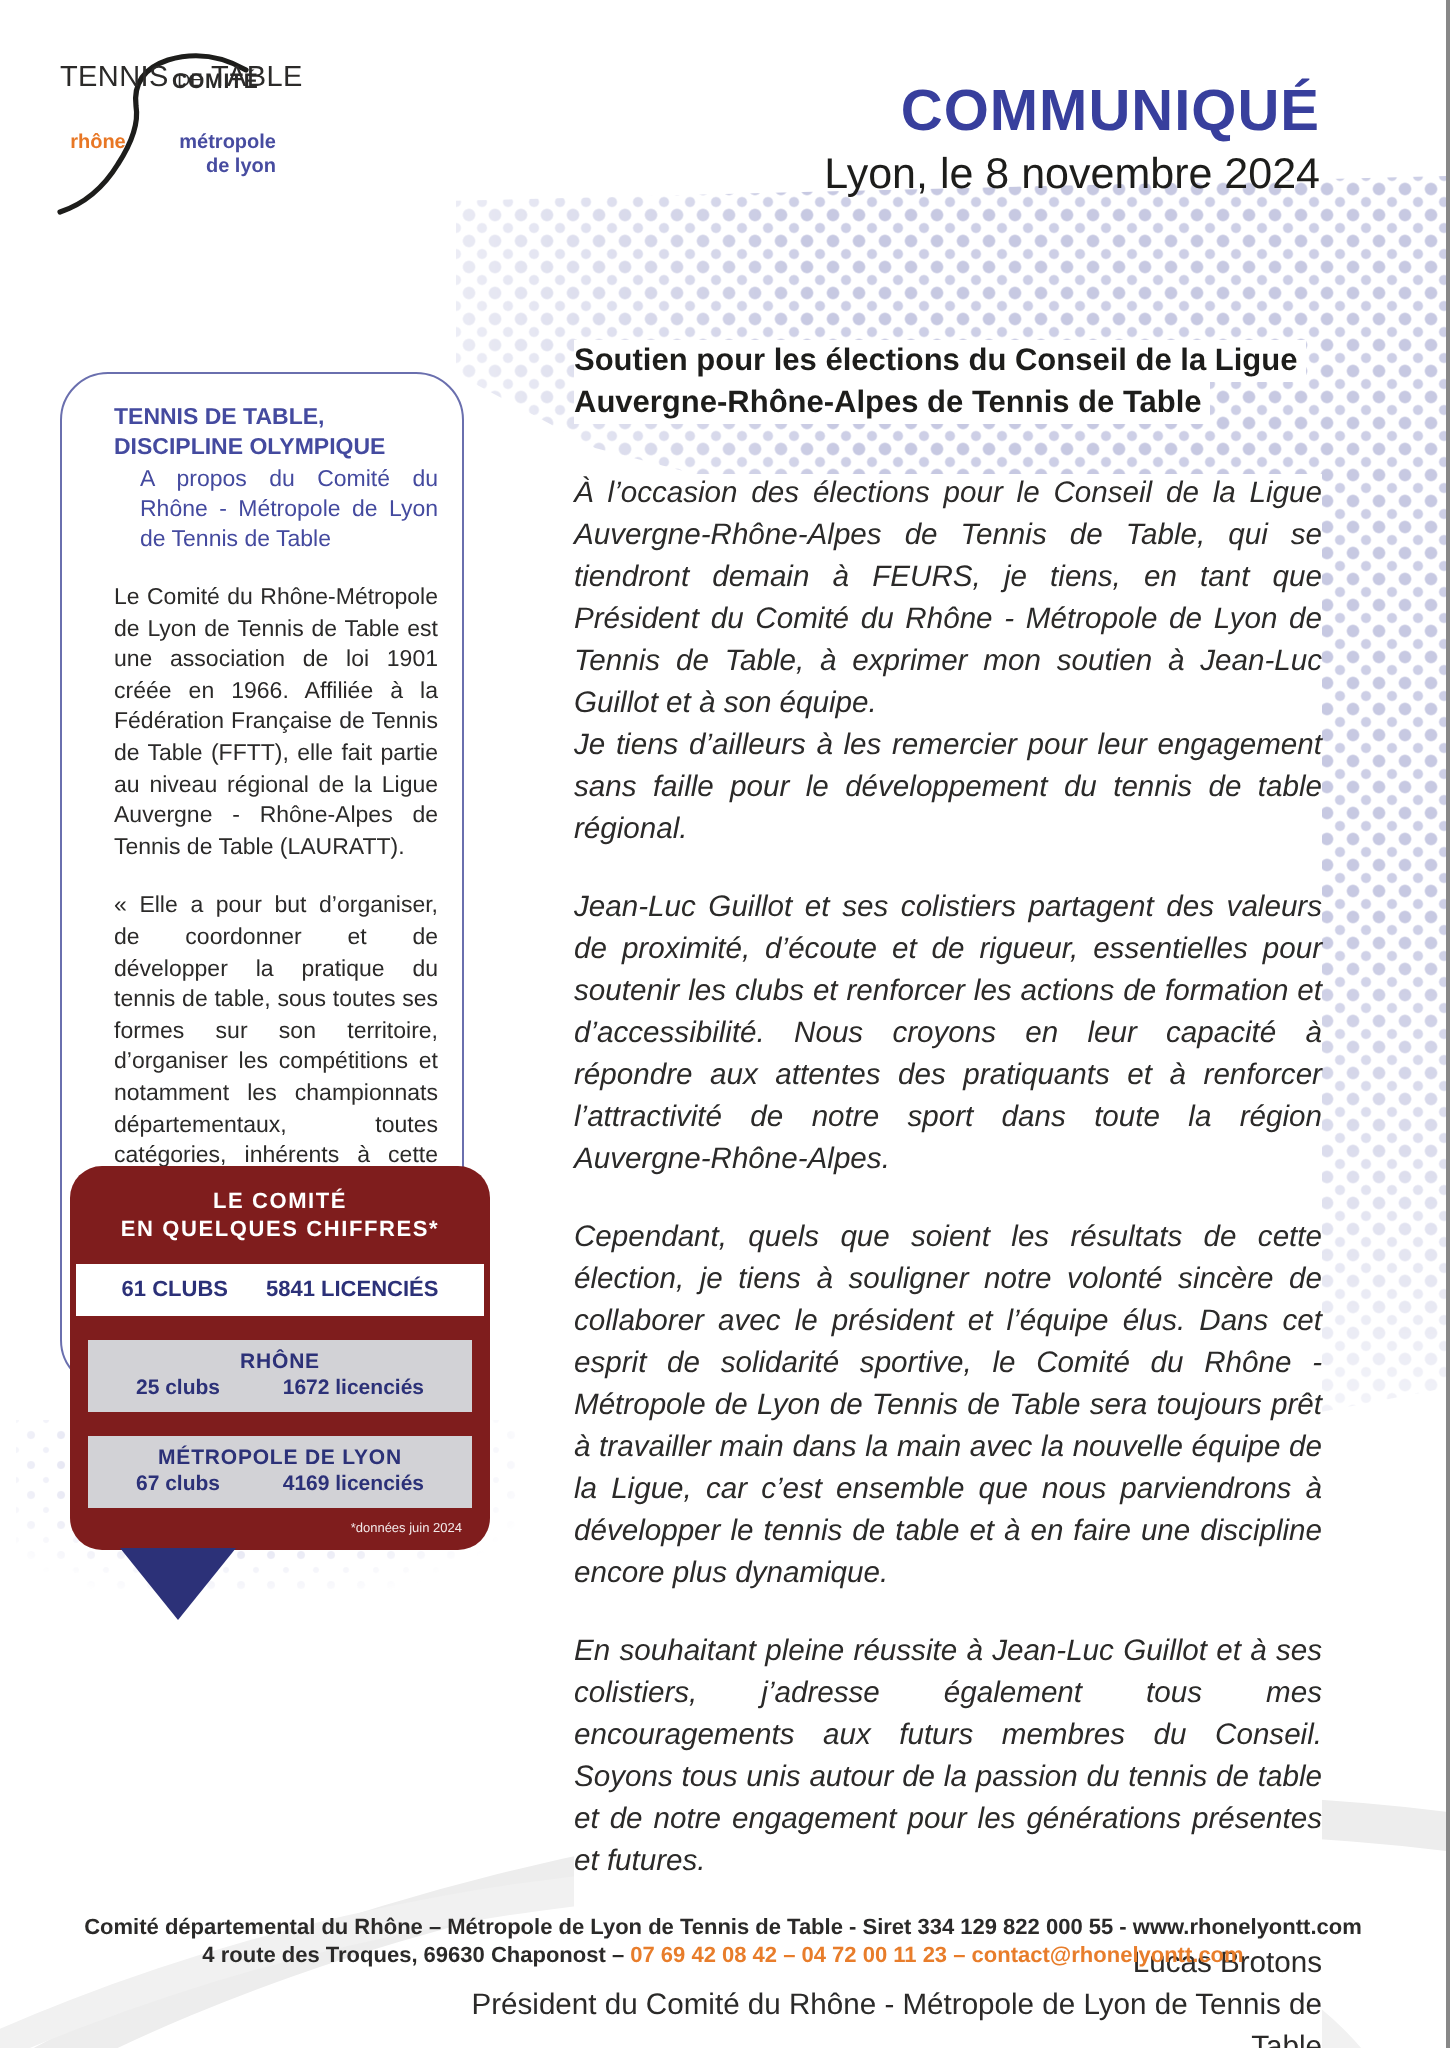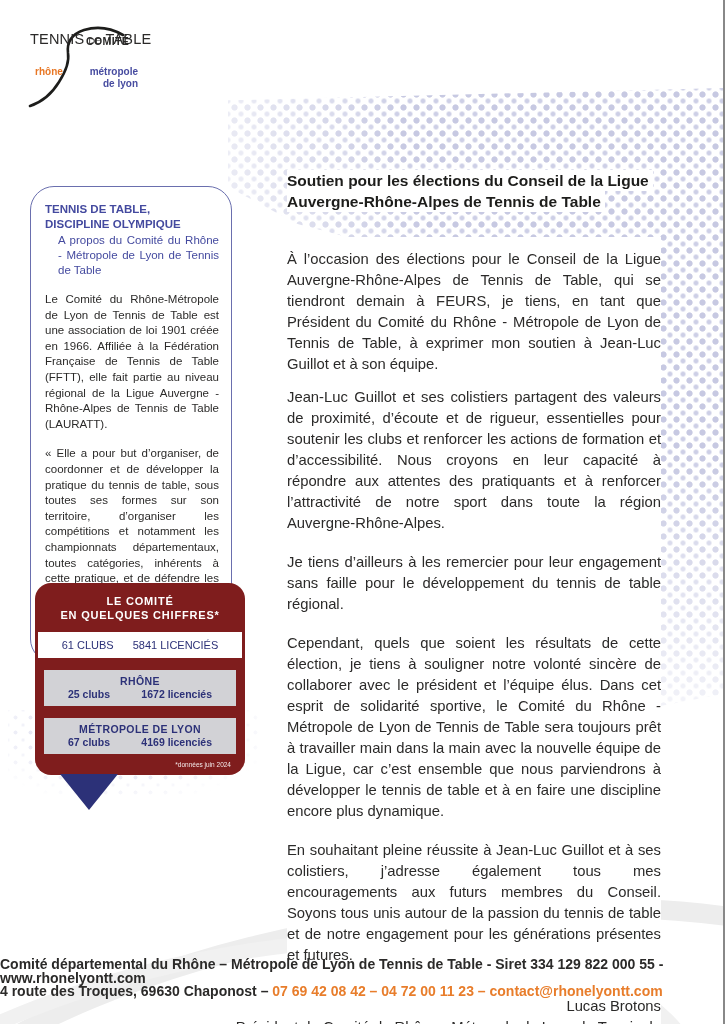--- a/index.html
+++ b/index.html
@@ -37,53 +37,53 @@
   .logo-sub1{position:absolute;top:46px;right:0;font-size:10px;font-weight:bold;white-space:nowrap;}
   .logo-sub2{position:absolute;top:58px;right:0;font-size:10px;font-weight:bold;color:#474ca0;}
   .orange{color:#e87725;}
   .purple{color:#474ca0;margin-left:24px;}
   
   .hdr-right{top:40px;right:63px;text-align:right;z-index:2;}
   .communique{font-size:29px;font-weight:bold;color:#383f9d;letter-spacing:.5px;}
   .dateline{font-size:21.5px;color:#1d1d1b;margin-top:2px;}
   
   .about-box{left:30px;top:186px;width:202px;border:1.5px solid #6a6fae;border-radius:24px;
-    background:#fff;box-sizing:border-box;padding:15px 12px 14px 14px;z-index:2;}
+    background:#fff;box-sizing:border-box;padding:15px 12px 14px 26px;z-index:2;}
   .about-title{color:#444a9f;font-weight:bold;font-size:11.5px;line-height:15px;}
   .about-sub{color:#444a9f;font-size:11.5px;line-height:15px;text-align:justify;margin-top:1px;margin-left:13px;}
   .about-para{color:#2b2a29;font-size:11.5px;line-height:15.6px;text-align:justify;margin-top:14px;}
   .about-link{display:inline-block;margin-top:16px;color:#444a9f;font-size:11.5px;
     text-decoration:underline;}
   
   .stats-box{left:35px;top:583px;width:210px;background:#7f1d1d;border-radius:16px;
     padding:11px 0 7px;box-sizing:border-box;z-index:2;}
   .stats-title{color:#fff;text-align:center;font-weight:bold;font-size:11px;
     letter-spacing:.8px;line-height:14px;}
   .bar-white{background:#fff;color:#2c3178;margin:10px 3px 0;height:26px;display:flex;
-    align-items:center;justify-content:center;gap:19px;font-weight:normal;font-size:11px;}
+    align-items:center;justify-content:center;gap:19px;font-weight:bold;font-size:11px;}
   .bar-gray{background:#d2d2d6;color:#2c3178;margin:12px 9px 0;padding:5px 0 6px;
     font-weight:bold;font-size:10.5px;}
   .bar-label{text-align:center;letter-spacing:.4px;}
   .bar-vals{display:flex;justify-content:space-between;padding:0 24px;margin-top:1px;}
   .stats-note{color:#fff;font-size:6.5px;text-align:right;padding:7px 14px 0;opacity:.9;}
   .stats-tail{position:absolute;top:100%;left:25px;margin-top:-1px;width:0;height:0;
     border-left:29px solid transparent;border-right:29px solid transparent;
     border-top:36px solid #2c3178;}
   
   .article-head{left:287px;top:170px;width:395px;z-index:2;font-size:15.5px;font-weight:bold;
     color:#1d1d1b;line-height:21px;}
   .article-head span{background:#fff;display:inline-block;padding-right:4px;}
   .article-body{left:287px;top:237px;width:374px;background:#fff;z-index:2;
     font-size:14.8px;line-height:21px;text-align:justify;color:#2b2a29;padding-bottom:6px;}
-  .article-body p{margin:12px 0 18px;}
+  .article-body p{margin:0 0 18px;font-style:italic;}
   .article-body p.joined{margin-bottom:0;}
   .signature{text-align:right;margin-top:30px;margin-left:-70px;background:#fff;}
   .signature div{line-height:21px;}
   
-  .footer{left:0;right:0;top:958px;font-size:14px;font-weight:bold;
+  .footer{left:0;right:0;top:958px;text-align:center;font-size:11px;font-weight:bold;
     color:#2b2a29;line-height:13.5px;z-index:5;}
   .footer a{color:#e87d2b;text-decoration:none;font-weight:bold;}
   .footer .orange{color:#e87d2b;}
 </style>
 </head>
 <body>
 
 <div class="page">
 
   <div class="layer dots-wedge"></div>
@@ -100,20 +100,24 @@
       <span>TENNIS</span>
       <span class="de">DE</span>
       <span>TABLE</span>
     </div>
     <div class="logo-sub1">
       <span class="orange">rhône</span><span class="purple"> métropole</span>
     </div>
     <div class="logo-sub2">de lyon</div>
   </div>
 
+  <div class="layer hdr-right">
+    <div class="communique">COMMUNIQUÉ</div>
+    <div class="dateline">Lyon, le 8 novembre 2024</div>
+  </div>
 
   <div class="layer about-box">
     <div class="about-title">
       <div>TENNIS DE TABLE,</div>
       <div>DISCIPLINE OLYMPIQUE</div>
     </div>
     <div class="about-sub">A propos du Comité du Rhône - Métropole de Lyon de Tennis de Table</div>
     <div class="about-para">Le Comité du Rhône-Métropole de Lyon de Tennis de Table est une association de loi 1901 créée en 1966. Affiliée à la Fédération Française de Tennis de Table (FFTT), elle fait partie au niveau régional de la Ligue Auvergne - Rhône-Alpes de Tennis de Table (LAURATT).</div>
     <div class="about-para">« Elle a pour but d’organiser, de coordonner et de développer la pratique du tennis de table, sous toutes ses formes sur son territoire, d’organiser les compétitions et notamment les championnats départementaux, toutes catégories, inhérents à cette pratique, et de défendre les intérêts moraux et matériels du tennis de table du département. »</div>
     <a class="about-link" href="#">www.rhonelyontt.com</a>
@@ -146,22 +150,22 @@
     <div class="stats-tail"></div>
   </div>
 
   <div class="layer article-head">
     <span>Soutien pour les élections du Conseil de la Ligue</span><br>
     <span>Auvergne-Rhône-Alpes de Tennis de Table</span>
   </div>
 
   <div class="layer article-body">
     <p class="joined">À l’occasion des élections pour le Conseil de la Ligue Auvergne-Rhône-Alpes de Tennis de Table, qui se tiendront demain à FEURS, je tiens, en tant que Président du Comité du Rhône - Métropole de Lyon de Tennis de Table, à exprimer mon soutien à Jean-Luc Guillot et à son équipe.</p>
+    <p>Je tiens d’ailleurs à les remercier pour leur engagement sans faille pour le développement du tennis de table régional.</p>
     <p>Jean-Luc Guillot et ses colistiers partagent des valeurs de proximité, d’écoute et de rigueur, essentielles pour soutenir les clubs et renforcer les actions de formation et d’accessibilité. Nous croyons en leur capacité à répondre aux attentes des pratiquants et à renforcer l’attractivité de notre sport dans toute la région Auvergne-Rhône-Alpes.</p>
-    <p>Je tiens d’ailleurs à les remercier pour leur engagement sans faille pour le développement du tennis de table régional.</p>
     <p>Cependant, quels que soient les résultats de cette élection, je tiens à souligner notre volonté sincère de collaborer avec le président et l’équipe élus. Dans cet esprit de solidarité sportive, le Comité du Rhône - Métropole de Lyon de Tennis de Table sera toujours prêt à travailler main dans la main avec la nouvelle équipe de la Ligue, car c’est ensemble que nous parviendrons à développer le tennis de table et à en faire une discipline encore plus dynamique.</p>
     <p>En souhaitant pleine réussite à Jean-Luc Guillot et à ses colistiers, j’adresse également tous mes encouragements aux futurs membres du Conseil. Soyons tous unis autour de la passion du tennis de table et de notre engagement pour les générations présentes et futures.</p>
     <div class="signature">
       <div>Lucas Brotons</div>
       <div>Président du Comité du Rhône - Métropole de Lyon de Tennis de Table</div>
     </div>
   </div>
 
   <div class="layer footer">
     <div>Comité départemental du Rhône – Métropole de Lyon de Tennis de Table - Siret  334 129 822 000 55 - www.rhonelyontt.com</div>

